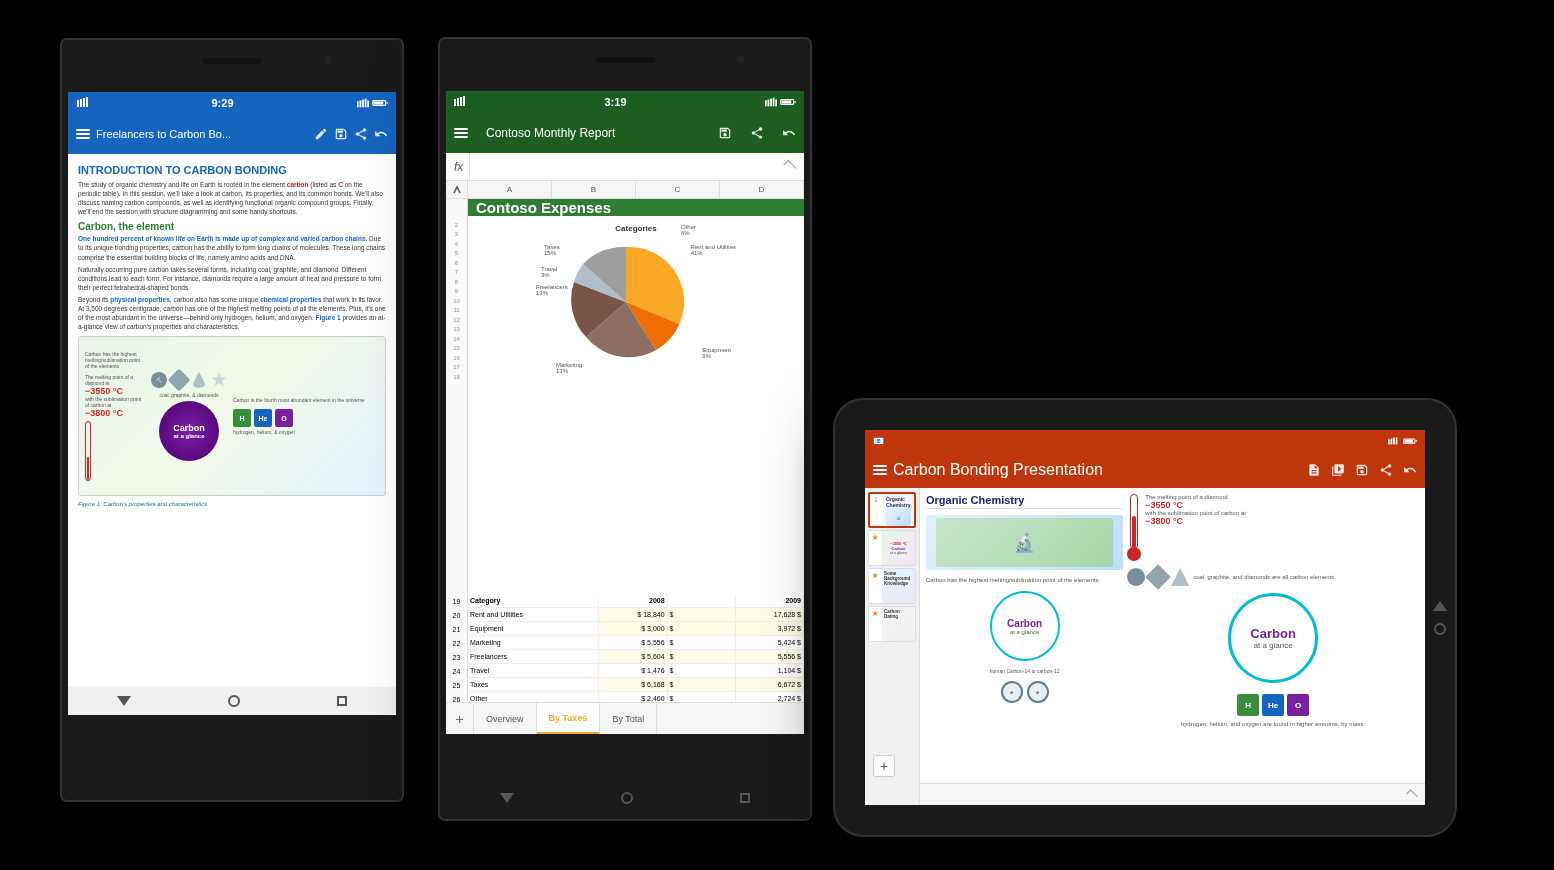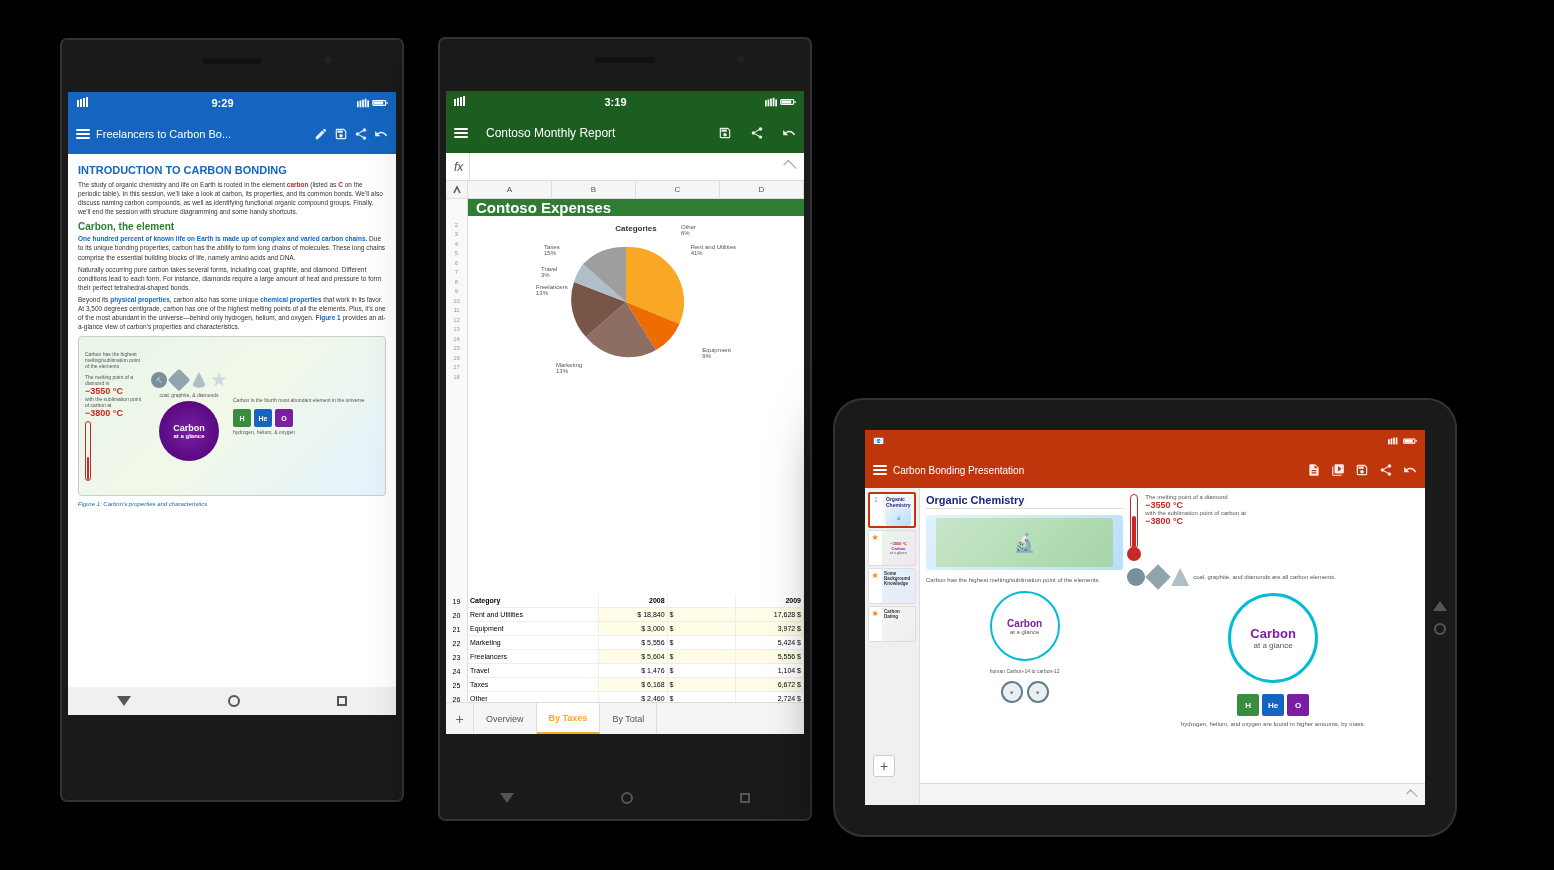--- a/index.html
+++ b/index.html
@@ -383,21 +383,21 @@
       background: #bf360c;
       display: flex;
       align-items: center;
       padding: 0 8px;
       gap: 6px;
       color: #fff;
       font-size: 12px;
     }
     .ppt-toolbar-title {
       flex: 1;
-      font-size: 10px;
+      font-size: 16px;
       font-weight: 500;
     }
     .ppt-content {
       display: flex;
       flex: 1;
       overflow: hidden;
     }
     .ppt-slide-panel {
       width: 55px;
       background: #f0f0f0;

